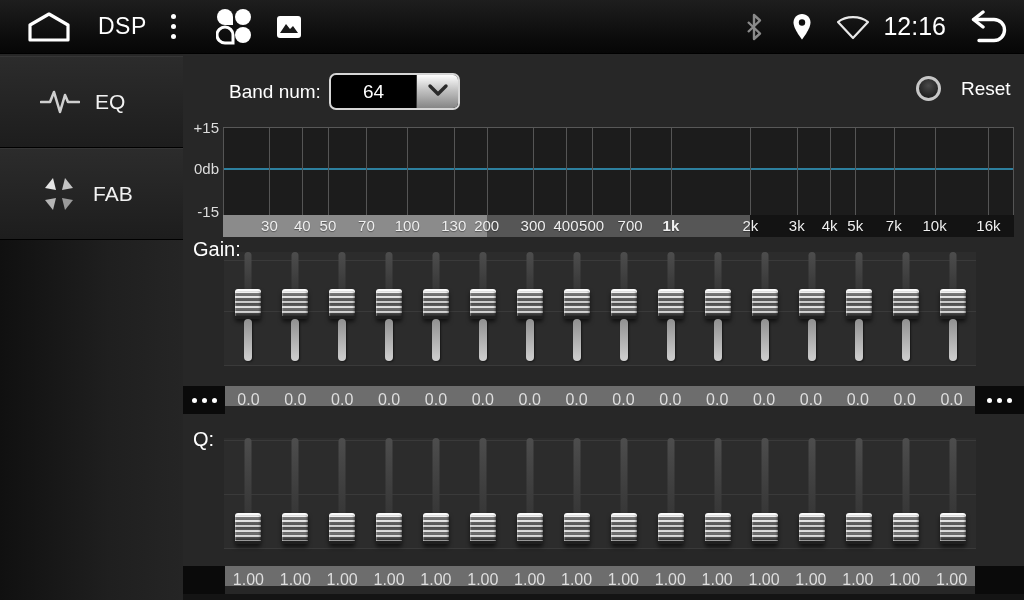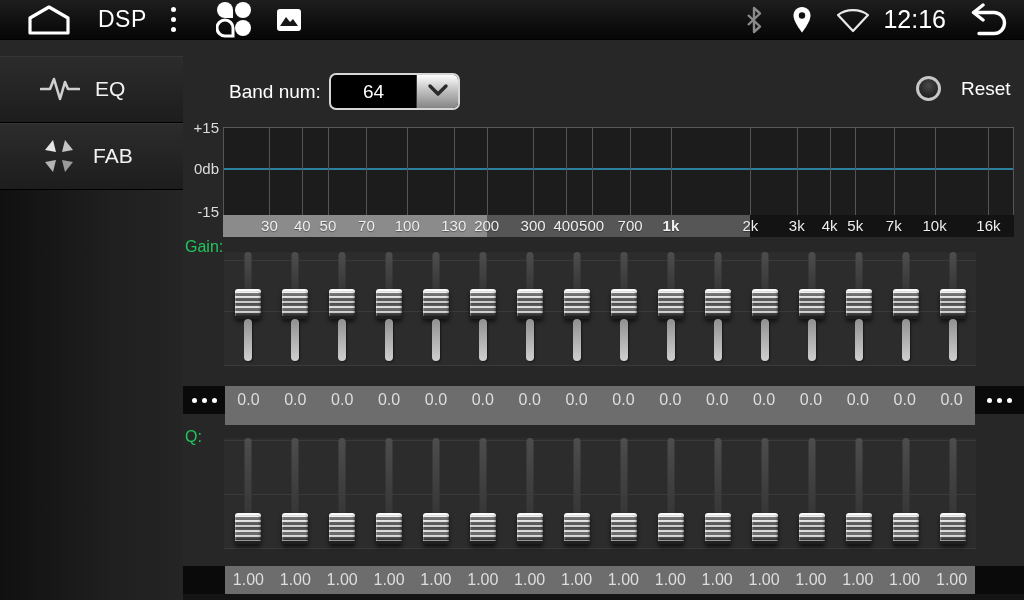--- a/index.html
+++ b/index.html
@@ -1,33 +1,33 @@
 <!DOCTYPE html>
 <html><head>
 <meta charset="utf-8">
 <style>
   * { margin:0; padding:0; box-sizing:border-box; }
   html,body { background:#000; }
   body { font-family:"Liberation Sans","DejaVu Sans",sans-serif; }
   .screen { position:relative; width:1024px; height:600px; overflow:hidden; background:#272727; color:#fff; }
 
   
-  .statusbar { position:absolute; left:0; top:0; width:1024px; height:40px;
+  .statusbar { position:absolute; left:0; top:0; width:1024px; height:54px;
     background:linear-gradient(180deg,#1e1e1e 0%,#0c0c0c 70%,#060606 100%);
     display:flex; align-items:center; border-bottom:1px solid #000; z-index:5; }
   .sb-ico { display:flex; align-items:center; justify-content:center; }
   .app-title { font-size:23px; color:#fff; letter-spacing:.5px; margin-left:26px; }
   .dots3 { display:flex; flex-direction:column; gap:5px; margin-left:24px; }
   .dots3 i { width:5px; height:5px; border-radius:50%; background:#fff; }
   .clock { font-size:25px; color:#fff; margin-left:12px; }
 
   
   .sidebar { position:absolute; left:0; top:56px; width:183px; bottom:0;
     background:linear-gradient(90deg,#101010 0%,#1f1f1f 60%,#252525 100%); }
-  .side-item { height:67px; display:flex; align-items:center; gap:15px; padding-left:40px;
+  .side-item { height:92px; display:flex; align-items:center; gap:15px; padding-left:40px;
     background:linear-gradient(180deg,#2c2c2c 0%,#1d1d1d 100%);
     border-bottom:1px solid #000; box-shadow:inset 0 1px 0 rgba(255,255,255,.05); cursor:pointer; }
   .side-item.active { background:linear-gradient(180deg,#0b0b0b 0%,#1f1f1f 55%,#3a3a3a 100%);
     box-shadow:inset 0 2px 0 rgba(255,255,255,.28); }
   .side-item span.lbl { font-size:21px; color:#f2f2f2; }
 
   
   .main { position:absolute; left:183px; top:56px; width:841px; height:544px; background:#272727; }
 
   .ctl-label { position:absolute; font-size:19px; color:#fff; }
@@ -48,21 +48,21 @@
     border-top:1px solid #585858; }
   .vline { position:absolute; top:0; bottom:0; width:1px; background:#555; }
   .zero-line { position:absolute; left:0; width:100%; top:40px; height:2px; background:#2d7f9e; }
   .freq-axis { position:absolute; left:40px; top:159px; width:791px; height:22px; display:flex; }
   .freq-axis .seg { height:100%; width:33.333%; }
   .seg1 { background:#8b8b8b; } .seg2 { background:#565656; } .seg3 { background:#131313; }
   .ftick { position:absolute; top:0; transform:translateX(-50%); font-size:15px; line-height:22px;
     color:#efefef; text-shadow:0 1px 1px rgba(0,0,0,.4); }
 
   
-  .sec-label { position:absolute; left:2px; font-size:16px; color:#22c55e; }
+  .sec-label { position:absolute; left:10px; font-size:20px; color:#ffffff; }
   .panel { position:absolute; left:41px; width:752px; background:rgba(255,255,255,.025); display:flex; }
   .guide { position:absolute; left:0; width:100%; height:1px; background:rgba(255,255,255,.07); }
   .slider { position:relative; width:47px; height:100%; cursor:pointer; }
   .track-top { position:absolute; left:50%; transform:translateX(-50%); top:0; width:7px;
     background:linear-gradient(180deg,#4d4d4d,#363636); border-radius:4px 4px 0 0; }
   .track-bottom { position:absolute; left:50%; transform:translateX(-50%); width:8px;
     background:linear-gradient(180deg,#909090,#cfcfcf); border-radius:4px; box-shadow:1px 1px 2px rgba(0,0,0,.5); }
   .thumb { position:absolute; left:50%; transform:translateX(-50%); width:26px; height:30px; border-radius:3px;
     background:
       repeating-linear-gradient(180deg, rgba(255,255,255,.55) 0 2px, rgba(30,30,30,.55) 2px 5px),
@@ -77,21 +77,21 @@
   .q-panel .track-top { height:78px; }
   .q-panel .thumb { top:75px; height:31px; }
 
   
   .vrow { position:absolute; left:0; width:841px; height:28px; }
   .vrow .endbox { position:absolute; top:0; height:28px; background:#0a0a0a; display:flex;
     align-items:center; justify-content:center; gap:5px; }
   .endbox.left { left:0; width:42px; }
   .endbox.right { left:792px; width:49px; }
   .endbox i { width:5px; height:5px; border-radius:50%; background:#fff; }
-  .vband { position:absolute; left:42px; width:750px; height:39px; background:#6d6d6d; display:flex; }
+  .vband { position:absolute; left:42px; width:750px; height:20px; background:#6d6d6d; display:flex; }
   .vcell { width:46.875px; text-align:center; font-size:16px; line-height:28px; color:#dedede; }
   .gain-row { top:330px; } .q-row { top:510px; }
   .bottom-strip { position:absolute; left:0; top:538px; width:841px; height:6px; background:#141414; }
 </style>
 </head>
 <body>
 
 <div class="screen">
 
   <div class="statusbar">

